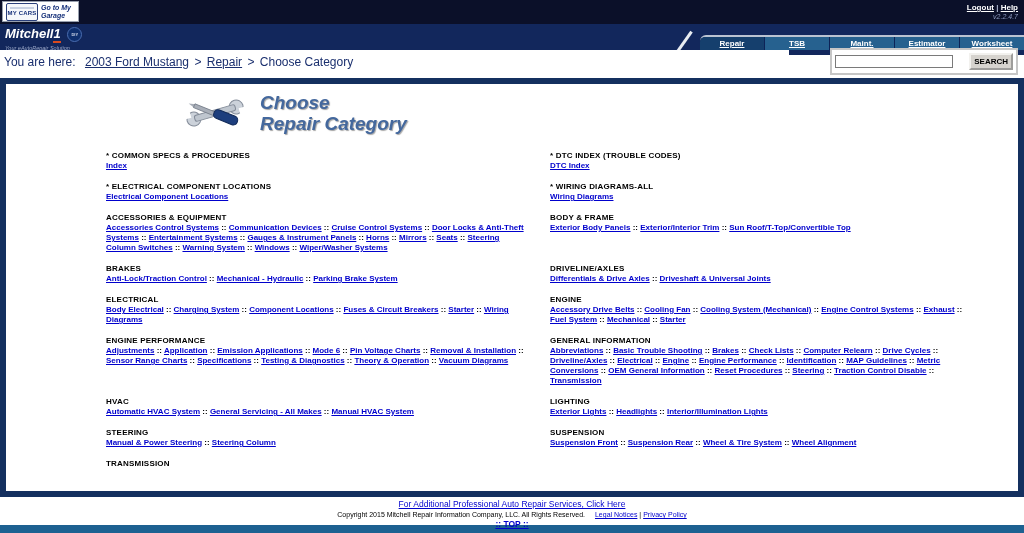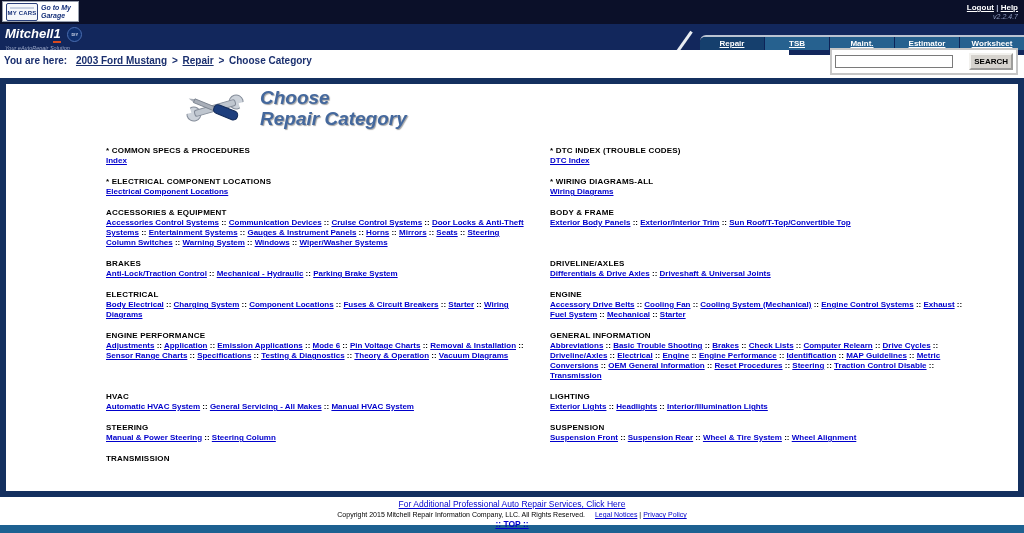--- a/index.html
+++ b/index.html
@@ -32,32 +32,32 @@
   .tab-area{position:absolute;right:0;bottom:0;height:15px;}
   .tab-slash{position:absolute;left:-18px;top:-6px;width:3px;height:28px;background:#e8ecf2;transform:rotate(35deg);}
   .tab-strip{display:flex;border-top:2px solid #bac3d2;border-top-left-radius:6px;background:#0d2357;height:13px;}
   .tab{display:block;width:64px;text-align:center;font-size:8px;font-weight:bold;color:#fff;
     text-decoration:underline;line-height:13px;background:#26618f;border-left:1px solid #0d2357;cursor:pointer;}
   .tab:first-child{border-left:none;border-top-left-radius:5px;}
   .tab.active{background:#153f6d;}
   
   .infobar{height:28px;position:relative;background:#fff;}
   .tab-underbar{position:absolute;top:0;right:0;width:235px;height:5px;background:#12275c;}
-  .breadcrumb{position:absolute;left:4px;top:5px;font-size:10px;color:#1a2f6e;font-weight:bold;}
+  .breadcrumb{position:absolute;left:4px;top:5px;font-size:12px;color:#1a2f6e;font-weight:normal;}
   .breadcrumb a{color:#1a2f6e;text-decoration:underline;cursor:pointer;}
   .crumb-prefix{margin-right:6px;}
   .crumb-sep{margin:0 2px;}
   .search-panel{position:absolute;top:-2px;right:6px;background:#fff;border:2px solid #c6c6c6;
     padding:3px;display:flex;gap:16px;z-index:2;align-items:center;}
   .search-input{width:118px;height:13px;border:1px solid #7a7a7a;font-size:9px;padding:0 2px;box-sizing:border-box;}
   .search-btn{height:17px;font-size:8px;font-weight:bold;color:#000;background:#d6d3ce;
     border:2px outset #f2f1ee;cursor:pointer;font-family:inherit;padding:0 3px;}
   
   .frame{height:419px;background:#14305f;padding:6px;box-sizing:border-box;}
-  .panel{background:#fff;height:100%;box-sizing:border-box;overflow:hidden;}
+  .panel{background:#fff;height:100%;box-sizing:border-box;padding-top:5px;overflow:hidden;}
   .title-block{margin-left:178px;display:flex;align-items:center;gap:14px;height:48px;}
   .title-text{font-style:italic;font-weight:bold;font-size:19px;line-height:21px;
     color:#44689d;text-shadow:1px 1px 1px #a5a5a5;}
   
   .category-table{margin:14px 0 0 100px;}
   .cat-row{display:flex;gap:20px;}
   .cat-cell{width:424px;margin-bottom:11px;}
   .cat-header{font-size:8px;font-weight:bold;color:#000;line-height:10px;letter-spacing:0.2px;}
   .cat-links{font-size:8px;font-weight:bold;color:#000;line-height:10px;}
   .cat-link{color:#0000cc;text-decoration:underline;cursor:pointer;}

